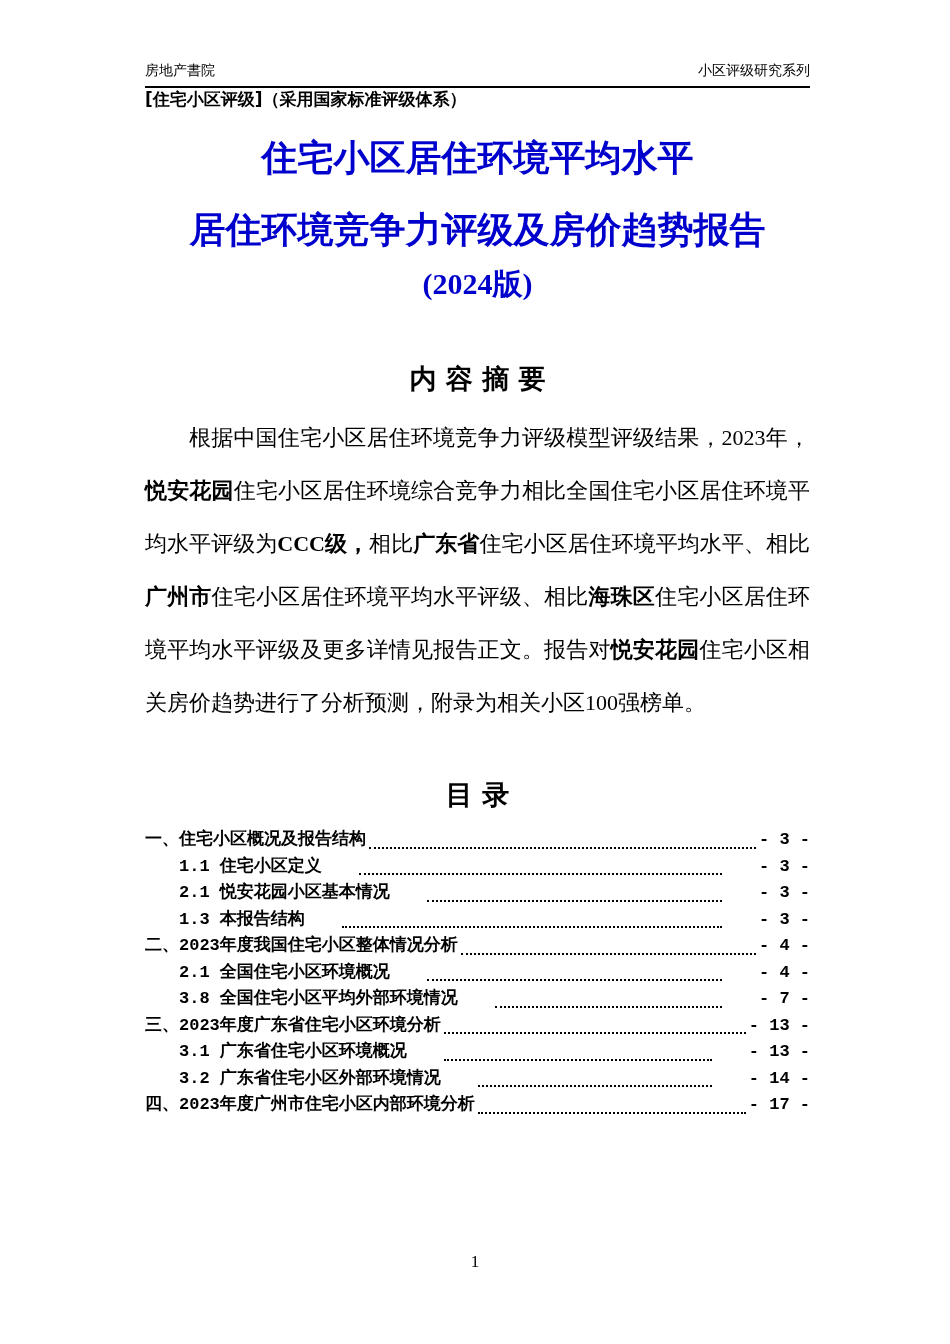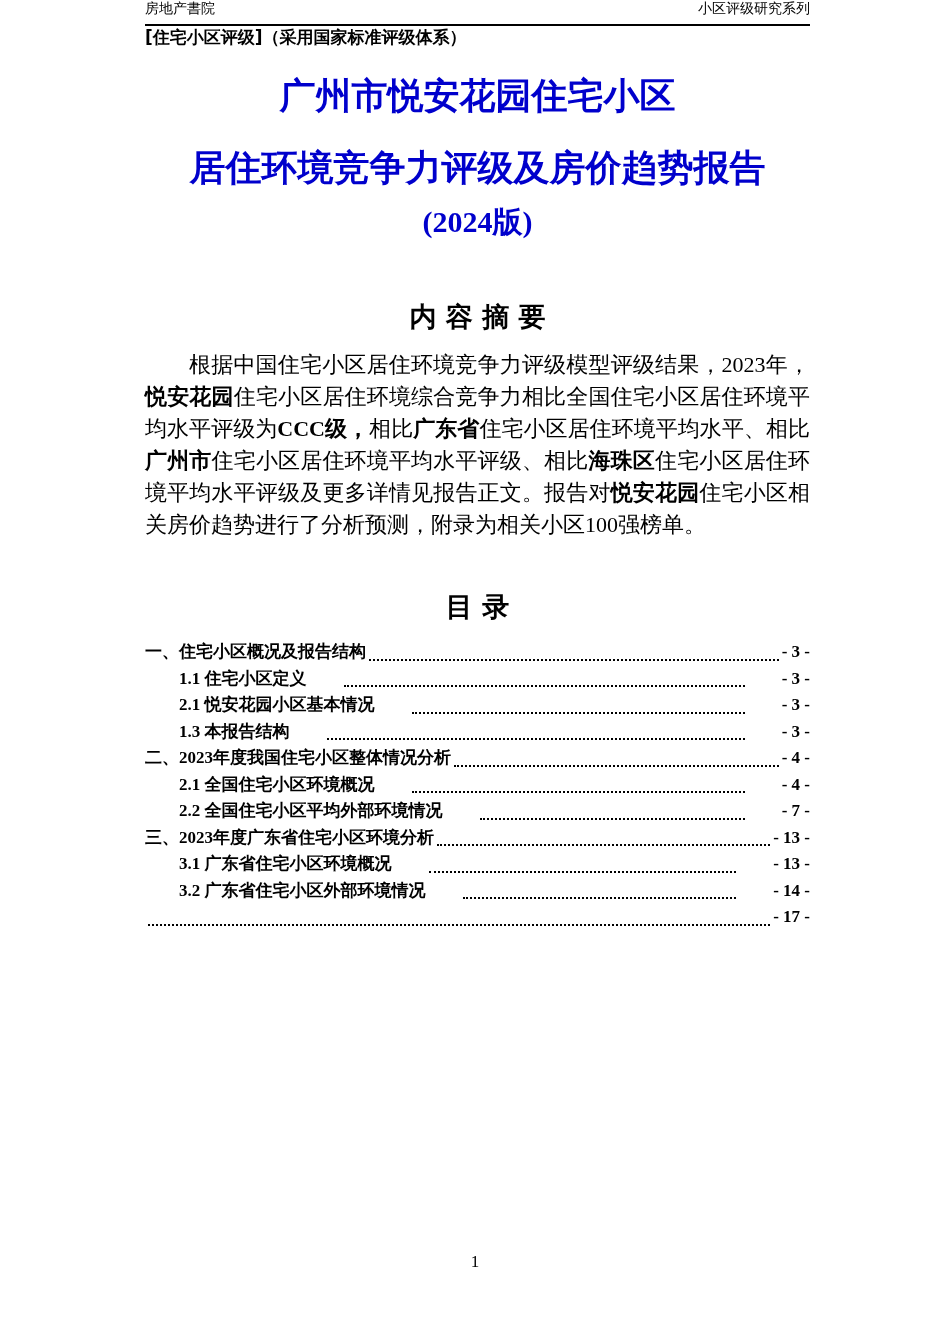--- a/index.html
+++ b/index.html
@@ -13,20 +13,21 @@
     font-family: "Liberation Serif", "DejaVu Serif", serif;
     color: #000;
     overflow: hidden;
   }
   .content { padding: 0 140px 0 145px; }
 
   .doc-header {
     display: flex;
     justify-content: space-between;
     align-items: flex-start;
+    padding-top: 62px;
     padding-bottom: 6px;
     border-bottom: 2px solid #000;
     font-size: 14px;
     font-family: "Liberation Serif", "DejaVu Serif", serif;
   }
 
   .tagline {
     font-size: 17px;
     font-weight: bold;
     font-family: "DejaVu Sans", "Liberation Sans", sans-serif;
@@ -46,37 +47,37 @@
     text-align: center;
     font-size: 27px;
     font-weight: bold;
     font-family: "DejaVu Sans", "Liberation Sans", sans-serif;
     margin-top: 56px;
   }
 
   .abstract {
     margin-top: 14px;
     font-size: 22px;
-    line-height: 32px;
+    line-height: 53px;
     text-align: justify;
     text-indent: 2em;
     font-family: "Liberation Serif", "DejaVu Serif", serif;
   }
   .abstract .b { font-weight: bold; }
 
   .toc-heading { margin-top: 48px; }
 
   .toc { margin-top: 14px; }
   .toc-item {
     display: flex;
     align-items: flex-end;
     font-size: 17px;
     line-height: 26.5px;
     font-weight: bold;
-    font-family: Liberation Serif, serif;
+    font-family: Liberation Mono, monospace;
     cursor: pointer;
   }
   .toc-item.level2 { padding-left: 34px; gap: 34px; }
   .toc-label { white-space: nowrap; }
   .toc-dots {
     flex: 1;
     border-bottom: 2px dotted #000;
     margin: 0 3px 5px 3px;
     min-width: 20px;
   }
@@ -99,21 +100,21 @@
   <div class="content">
 
     <header class="doc-header">
       <span>房地产書院</span>
       <span>小区评级研究系列</span>
     </header>
 
     <div class="tagline">[住宅小区评级]（采用国家标准评级体系）</div>
 
     <div class="title-block">
-      <div class="title-line t2">广州市悦安花园住宅小区</div>
+      <div class="title-line t2">住宅小区居住环境平均水平</div>
       <div class="title-line t2">居住环境竞争力评级及房价趋势报告</div>
       <div class="title-line t3">(2024版)</div>
     </div>
 
     <h2 class="section-heading">内 容 摘 要</h2>
 
     <p class="abstract" id="abstract"><span>根据中国住宅小区居住环境竞争力评级模型评级结果，2023年，</span><span class="b">悦安花园</span><span>住宅小区居住环境综合竞争力相比全国住宅小区居住环境平均水平评级为</span><span class="b">CCC级，</span><span>相比</span><span class="b">广东省</span><span>住宅小区居住环境平均水平、相比</span><span class="b">广州市</span><span>住宅小区居住环境平均水平评级、相比</span><span class="b">海珠区</span><span>住宅小区居住环境平均水平评级及更多详情见报告正文。报告对</span><span class="b">悦安花园</span><span>住宅小区相关房价趋势进行了分析预测，附录为相关小区100强榜单。</span></p>
 
     <h2 class="section-heading toc-heading">目 录</h2>
 
@@ -142,40 +143,41 @@
           <span class="toc-label">二、2023年度我国住宅小区整体情况分析</span>
           <span class="toc-dots"></span>
           <span class="toc-page">- 4 -</span>
         </div>
         <div class="toc-item level2">
           <span class="toc-label">2.1 全国住宅小区环境概况</span>
           <span class="toc-dots"></span>
           <span class="toc-page">- 4 -</span>
         </div>
         <div class="toc-item level2">
-          <span class="toc-label">2.2 全国住宅小区平均外部环境情况</span>
+          <span class="toc-label">3.8 全国住宅小区平均外部环境情况</span>
           <span class="toc-dots"></span>
           <span class="toc-page">- 7 -</span>
         </div>
         <div class="toc-item level1">
           <span class="toc-label">三、2023年度广东省住宅小区环境分析</span>
           <span class="toc-dots"></span>
           <span class="toc-page">- 13 -</span>
         </div>
         <div class="toc-item level2">
           <span class="toc-label">3.1 广东省住宅小区环境概况</span>
           <span class="toc-dots"></span>
           <span class="toc-page">- 13 -</span>
         </div>
         <div class="toc-item level2">
           <span class="toc-label">3.2 广东省住宅小区外部环境情况</span>
           <span class="toc-dots"></span>
           <span class="toc-page">- 14 -</span>
         </div>
         <div class="toc-item level1">
+          <span class="toc-label">四、2023年度广州市住宅小区内部环境分析</span>
           <span class="toc-dots"></span>
           <span class="toc-page">- 17 -</span>
         </div>
       </nav>
 
   </div>
 
   <div class="page-number">1</div>
 </div>
 

